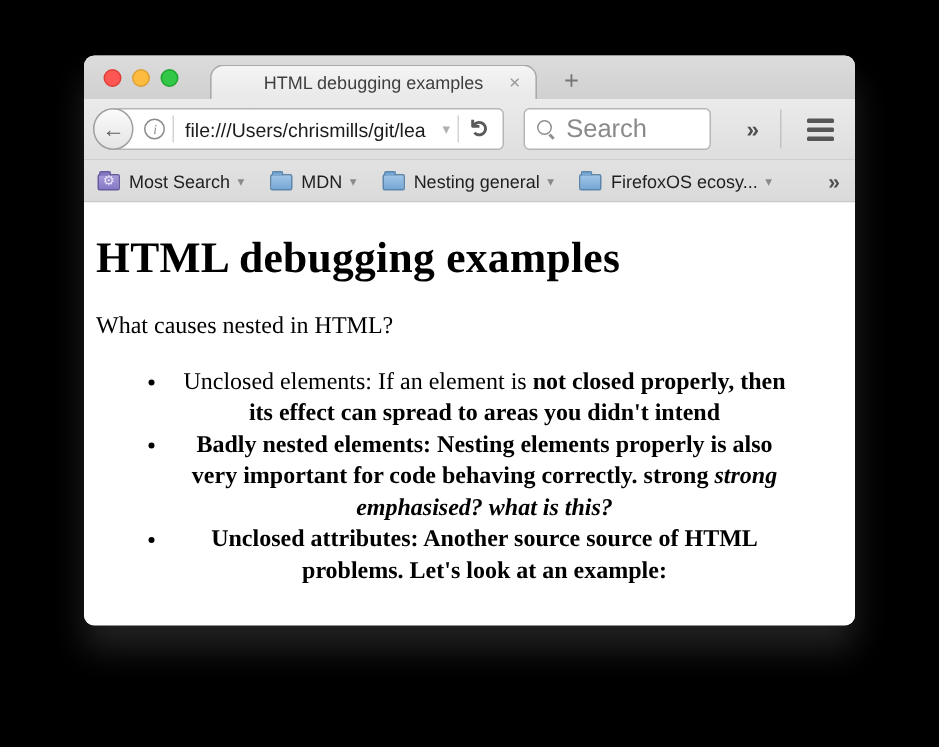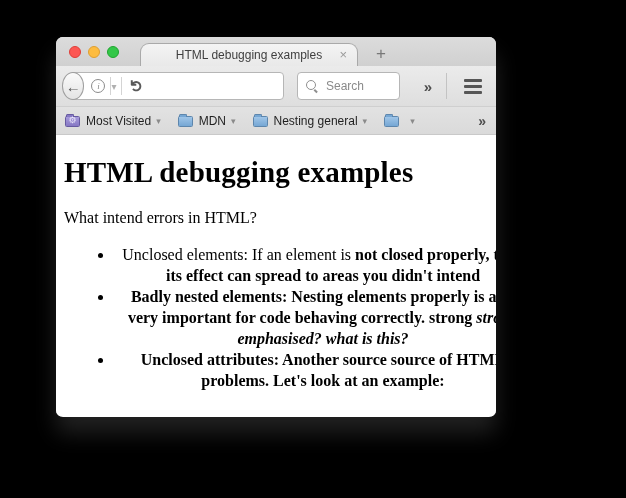--- a/index.html
+++ b/index.html
@@ -6,21 +6,21 @@
   html, body { width: 626px; height: 498px; }
   body {
     background: #000;
     font-family: "Liberation Sans", sans-serif;
     position: relative;
     overflow: hidden;
   }
   .window {
     position: absolute;
     left: 56px; top: 37px;
-    width: 440px; height: 380px;
+    width: 514px; height: 380px;
     border-radius: 7px;
     overflow: hidden;
     background: #fff;
     box-shadow: 0 16px 22px rgba(60,60,60,0.55);
   }
 
   
   .tabbar {
     position: relative;
     height: 29px;
@@ -123,21 +123,21 @@
   .mag-icon { position: relative; width: 13px; height: 13px; margin-right: 7px; }
   .mag-icon::before {
     content: ""; position: absolute; left: 0; top: 0;
     width: 8px; height: 8px; border: 1.5px solid #8f8f8f; border-radius: 50%;
   }
   .mag-icon::after {
     content: ""; position: absolute; left: 9px; top: 9px;
     width: 4px; height: 1.8px; background: #8f8f8f;
     transform: rotate(45deg); transform-origin: 0 0;
   }
-  .search-text { font-size: 12px; color: #8a8a8a; }
+  .search-text { font-size: 17px; color: #8a8a8a; }
   .chevrons {
     font-size: 15px; font-weight: bold; color: #4e4e4e;
     padding: 0 16px 0 24px; letter-spacing: -2px;
   }
   .toolbar-sep { width: 1px; height: 26px; background: #c3c3c3; }
   .menu-btn { padding: 0 6px 0 17px; display: flex; flex-direction: column; gap: 3px; }
   .menu-btn span { width: 18px; height: 3px; background: #565656; border-radius: 1px; }
 
   
   .bookmarks {
@@ -219,63 +219,65 @@
     <div class="new-tab">+</div>
   </div>
 
   <div class="toolbar">
     <div class="back-btn">
       <span>←</span>
     </div>
     <div class="url-field">
       <div class="info-icon">i</div>
       <div class="field-sep"></div>
+      <div class="url-text">file:///Users/chrismills/git/lea</div>
       <div class="url-drop">▾</div>
       <div class="field-sep"></div>
       <div class="reload-btn">↻</div>
     </div>
     <div class="search-field">
       <div class="mag-icon"></div>
       <div class="search-text">Search</div>
     </div>
     <div class="chevrons">»</div>
     <div class="toolbar-sep"></div>
     <div class="menu-btn">
       <span></span>
         <span></span>
         <span></span>
     </div>
   </div>
 
   <div class="bookmarks">
     <div class="bm-item">
       <div class="folder smart"></div>
-      <span class="bm-label">Most Visited</span>
+      <span class="bm-label">Most Search</span>
       <span class="bm-drop">▾</span>
     </div>
     <div class="bm-item">
       <div class="folder"></div>
       <span class="bm-label">MDN</span>
       <span class="bm-drop">▾</span>
     </div>
     <div class="bm-item">
       <div class="folder"></div>
       <span class="bm-label">Nesting general</span>
       <span class="bm-drop">▾</span>
     </div>
     <div class="bm-item">
       <div class="folder"></div>
+      <span class="bm-label">FirefoxOS ecosy...</span>
       <span class="bm-drop">▾</span>
     </div>
     <div class="bm-overflow">»</div>
   </div>
 
   <div class="content">
     <h1>HTML debugging examples</h1>
-    <p>What intend errors in HTML?</p>
+    <p>What causes nested in HTML?</p>
     <ul>
       <li><span>Unclosed elements: If an element is </span><span class="seg-bold">not closed properly, then its effect can spread to areas you didn't intend</span><span class="seg-bold-italic"></span></li>
       <li><span></span><span class="seg-bold">Badly nested elements: Nesting elements properly is also very important for code behaving correctly. strong </span><span class="seg-bold-italic">strong emphasised? what is this?</span></li>
       <li><span></span><span class="seg-bold">Unclosed attributes: Another source source of HTML problems. Let's look at an example:</span><span class="seg-bold-italic"></span></li>
     </ul>
   </div>
 
 </div>
 
 </body></html>

